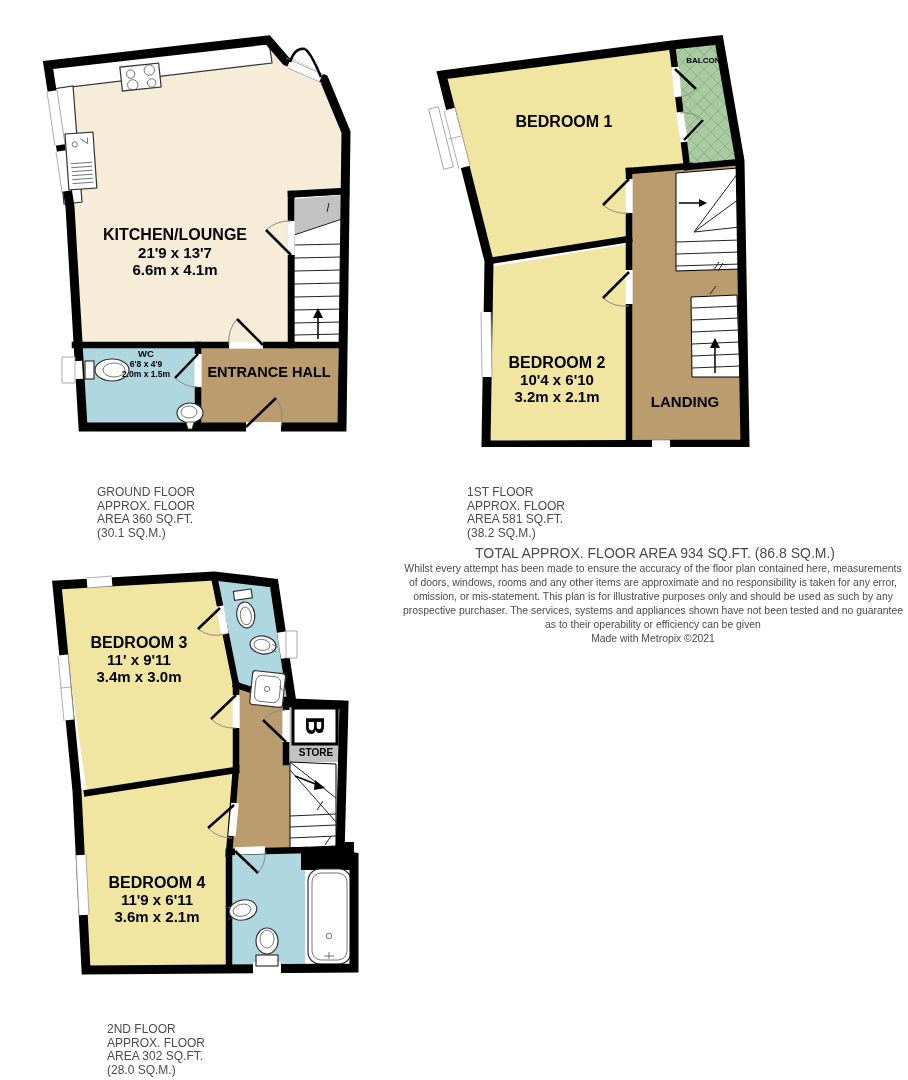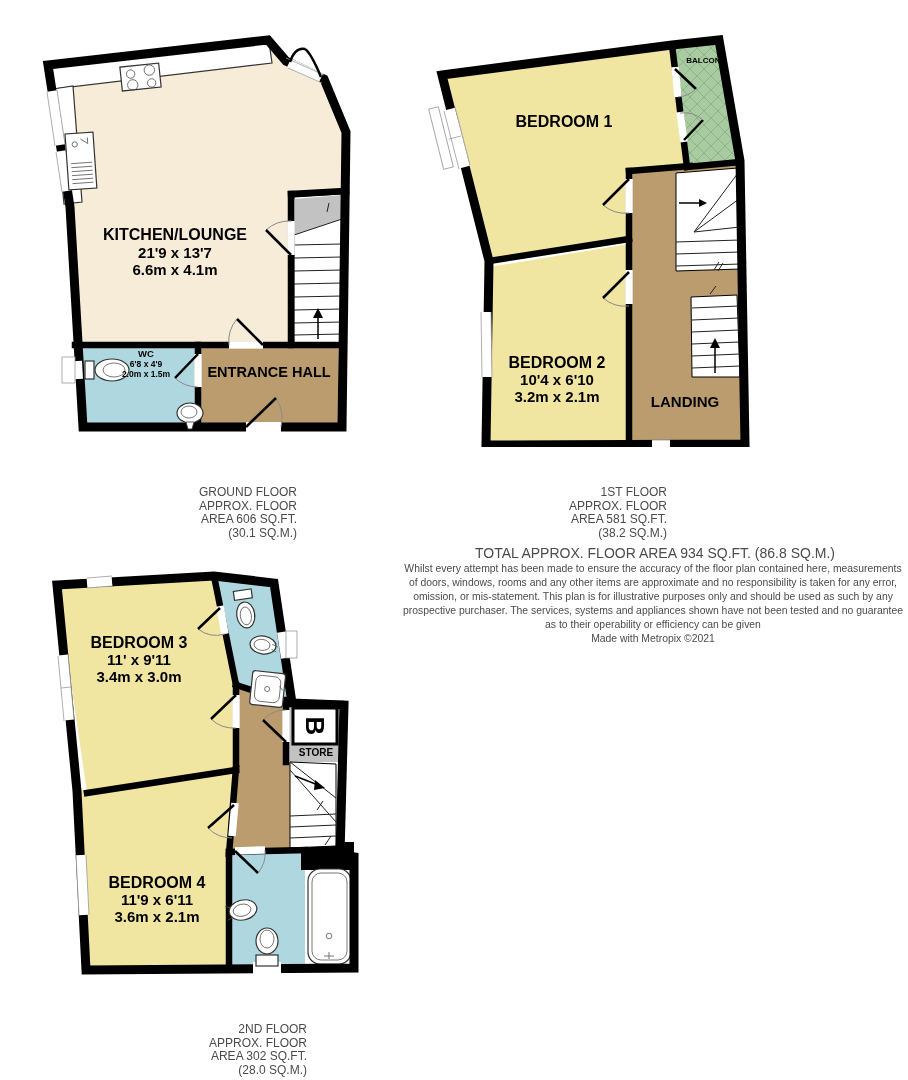--- a/index.html
+++ b/index.html
@@ -1,19 +1,19 @@
 <!DOCTYPE html>
 <html><head>
 <meta charset="utf-8">
 <style>
   html,body{margin:0;padding:0;background:#fff;}
   #page{position:relative;width:908px;height:1080px;background:#fff;overflow:hidden;
         font-family:"Liberation Sans",sans-serif;}
   .plan{position:absolute;}
-  .caption{position:absolute;text-align:right;color:#4b4b4b;font-size:12px;line-height:13.5px;}
+  .caption{position:absolute;text-align:left;color:#4b4b4b;font-size:12px;line-height:13.5px;}
   .total{position:absolute;text-align:center;color:#4b4b4b;font-size:14px;font-weight:400;}
   .disclaimer{position:absolute;text-align:center;color:#4b4b4b;font-size:10.4px;line-height:14px;}
   .disclaimer div{white-space:nowrap;}
   svg text{font-family:"Liberation Sans",sans-serif;font-weight:bold;fill:#000;}
   .roomlabel{font-size:16px;}
   .roomdim{font-size:15px;}
   .wall{stroke:#000;fill:none;stroke-width:9;stroke-linecap:square;}
   .iwall{stroke:#000;fill:none;stroke-width:6.5;stroke-linecap:square;}
   .gap{stroke:#fff;fill:none;stroke-linecap:butt;}
   .leaf{stroke:#000;stroke-width:2.5;fill:none;}
@@ -323,21 +323,21 @@
     <text class="roomdim" x="112" y="95" text-anchor="middle">11' x 9'11</text>
     <text class="roomdim" x="112" y="112" text-anchor="middle">3.4m x 3.0m</text>
     <text class="roomlabel" x="130" y="318" text-anchor="middle">BEDROOM 4</text>
     <text class="roomdim" x="130" y="335" text-anchor="middle">11'9 x 6'11</text>
     <text class="roomdim" x="130" y="352" text-anchor="middle">3.6m x 2.1m</text>
   </svg>
 
   <div class="caption" style="left:97px;top:486px;width:200px">
     <div>GROUND FLOOR</div>
     <div>APPROX. FLOOR</div>
-    <div>AREA 606 SQ.FT.</div>
+    <div>AREA 360 SQ.FT.</div>
     <div>(30.1 SQ.M.)</div>
   </div>
 
   <div class="caption" style="left:467px;top:486px;width:200px">
     <div>1ST FLOOR</div>
     <div>APPROX. FLOOR</div>
     <div>AREA 581 SQ.FT.</div>
     <div>(38.2 SQ.M.)</div>
   </div>
 

